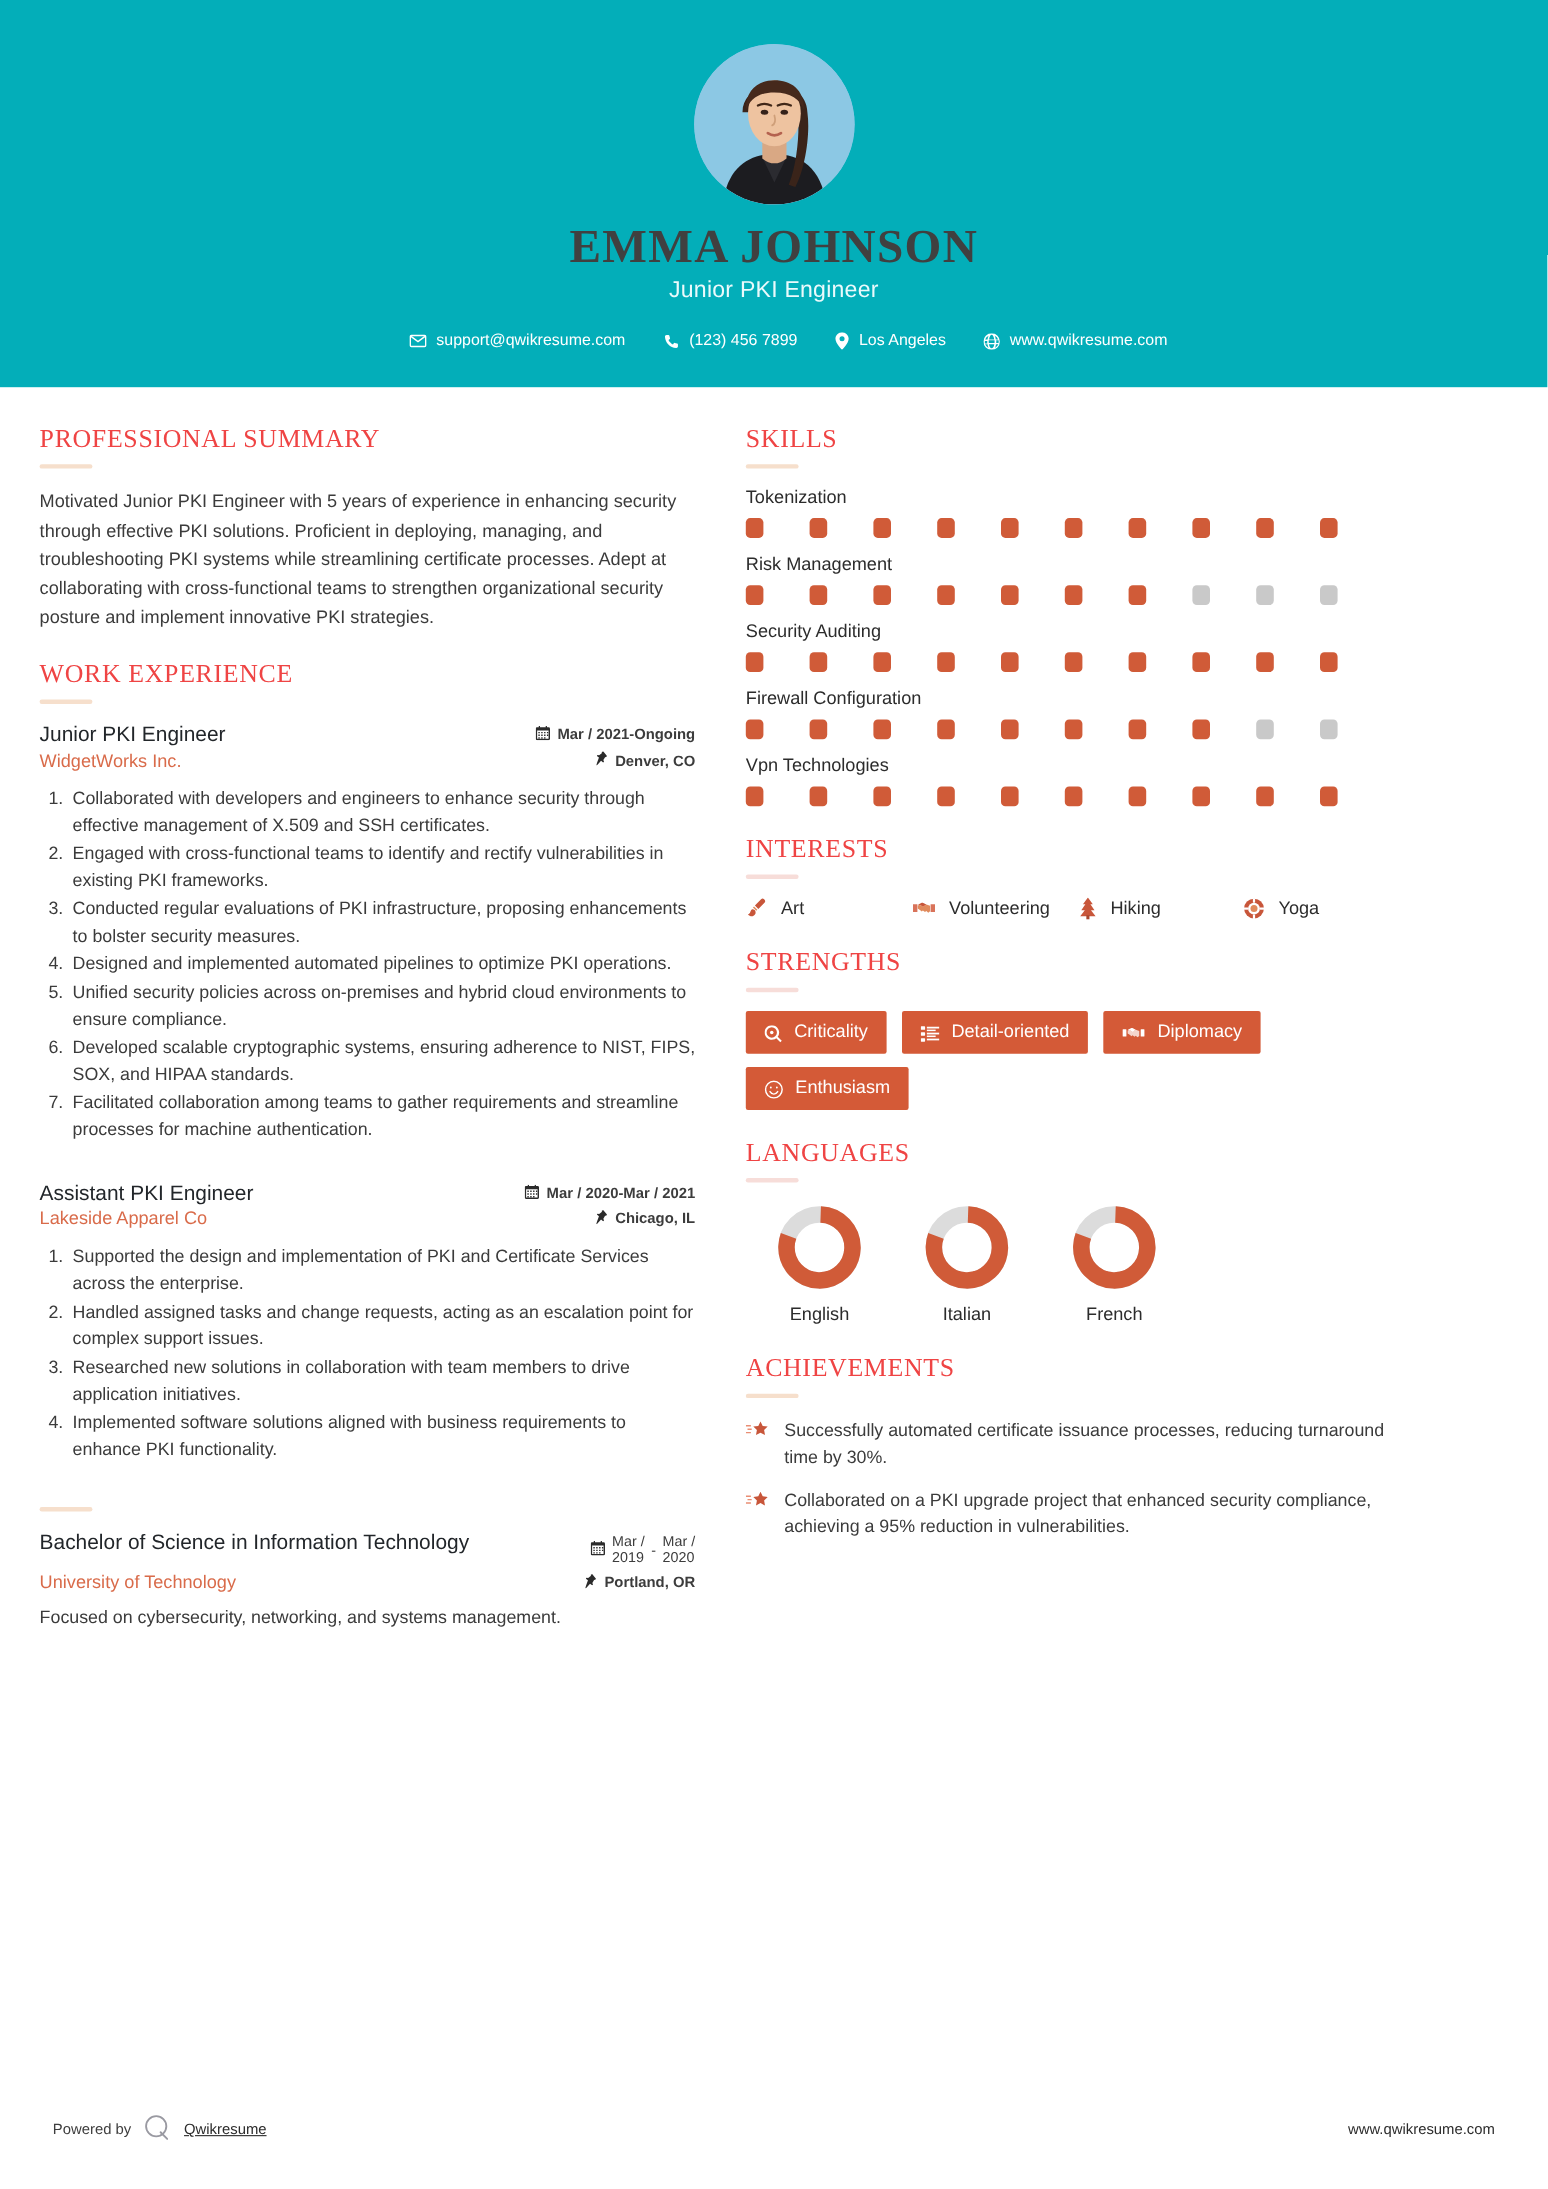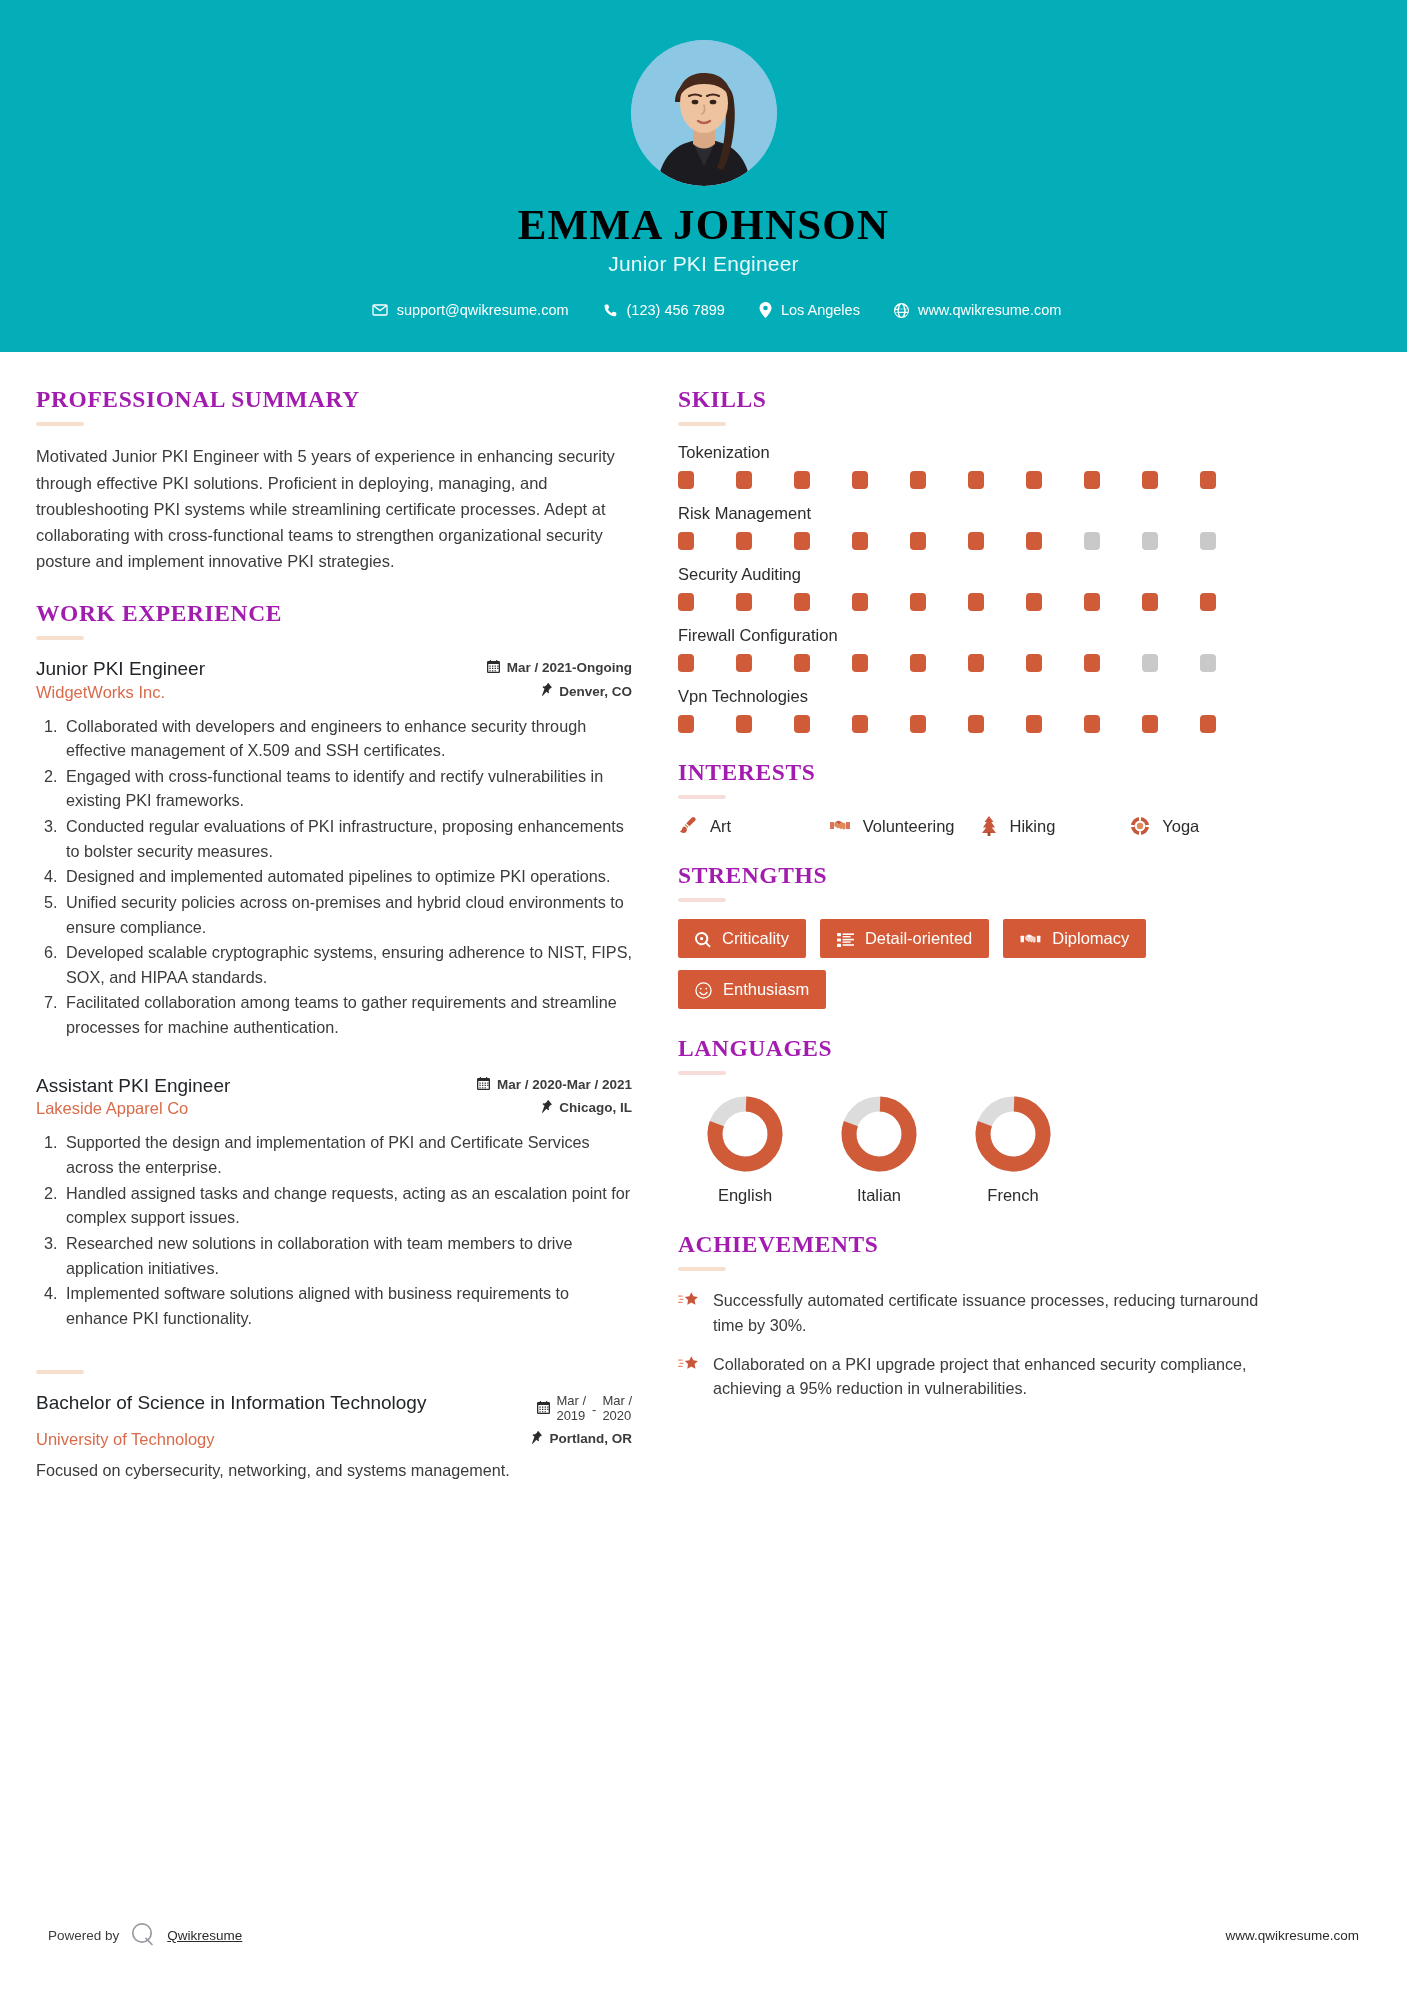--- a/index.html
+++ b/index.html
@@ -34,21 +34,21 @@
     overflow: hidden;
     position: relative;
   }
   .avatar svg { display:block; width:100%; height:100%; }
 
   .full-name {
     font-family: "Liberation Serif", serif;
     font-weight: bold;
     font-size: 43px;
     letter-spacing: 1.2px;
-    color: #000000;
+    color: #404040;
     line-height: 1.08;
   }
 
   .job-title {
     font-size: 21px;
     color: #eafafc;
     margin-top: 4px;
     letter-spacing: .2px;
   }
 
@@ -77,24 +77,24 @@
     padding: 34px 36px 0 36px;
     gap: 46px;
     align-items: flex-start;
   }
   .col-left  { width: 596px; flex: 0 0 596px; }
   .col-right { width: 593px; flex: 0 0 593px; }
 
   
   .sec-title {
     font-family: "Liberation Serif", serif;
-    font-weight: bold;
+    font-weight: normal;
     font-size: 23.5px;
     letter-spacing: .6px;
-    color: #a21caf;
+    color: #ef4444;
     text-transform: uppercase;
   }
   .sec-rule {
     width: 48px;
     height: 4px;
     background: #F6DFCC;
     margin: 9px 0 17px 0;
     border-radius: 2px;
   }
   .sec-rule.pink { background: #F7DDD9; }

